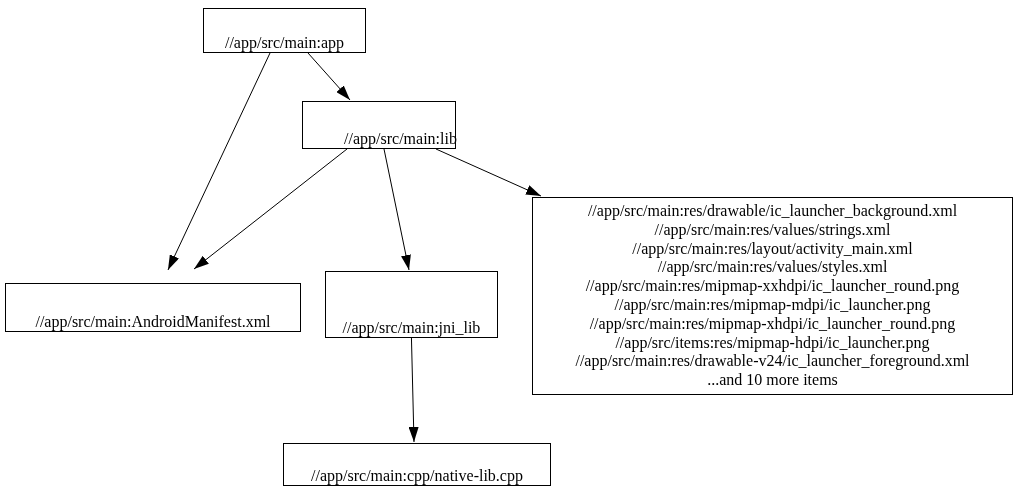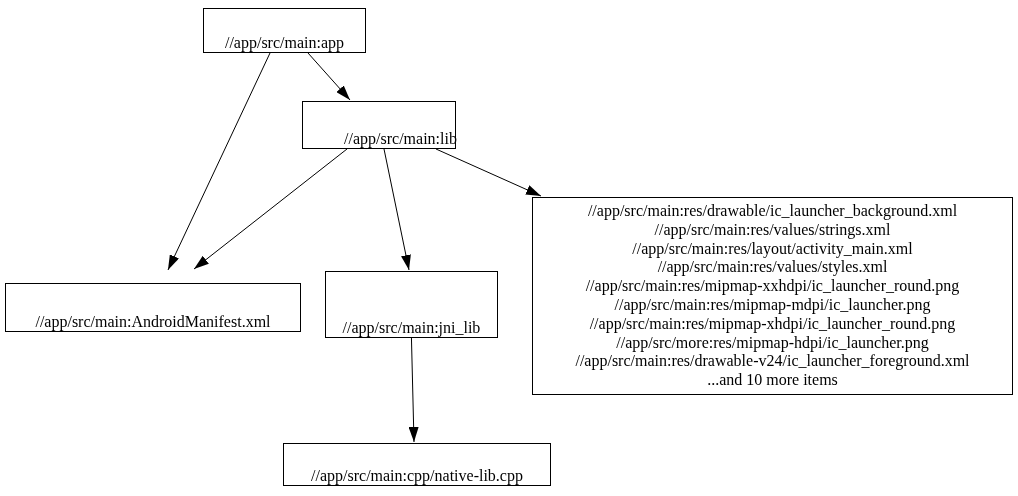--- a/index.html
+++ b/index.html
@@ -79,21 +79,21 @@
   </div>
 
   <div class="node" id="node-res">
     <div class="res-line">//app/src/main:res/drawable/ic_launcher_background.xml</div>
     <div class="res-line">//app/src/main:res/values/strings.xml</div>
     <div class="res-line">//app/src/main:res/layout/activity_main.xml</div>
     <div class="res-line">//app/src/main:res/values/styles.xml</div>
     <div class="res-line">//app/src/main:res/mipmap-xxhdpi/ic_launcher_round.png</div>
     <div class="res-line">//app/src/main:res/mipmap-mdpi/ic_launcher.png</div>
     <div class="res-line">//app/src/main:res/mipmap-xhdpi/ic_launcher_round.png</div>
-    <div class="res-line">//app/src/more:res/mipmap-hdpi/ic_launcher.png</div>
+    <div class="res-line">//app/src/items:res/mipmap-hdpi/ic_launcher.png</div>
     <div class="res-line">//app/src/main:res/drawable-v24/ic_launcher_foreground.xml</div>
     <div class="res-line">...and 10 more items</div>
   </div>
 
   <div class="node" id="node-cpp">
     <span>//app/src/main:cpp/native-lib.cpp</span>
   </div>
 
 </div>
 

